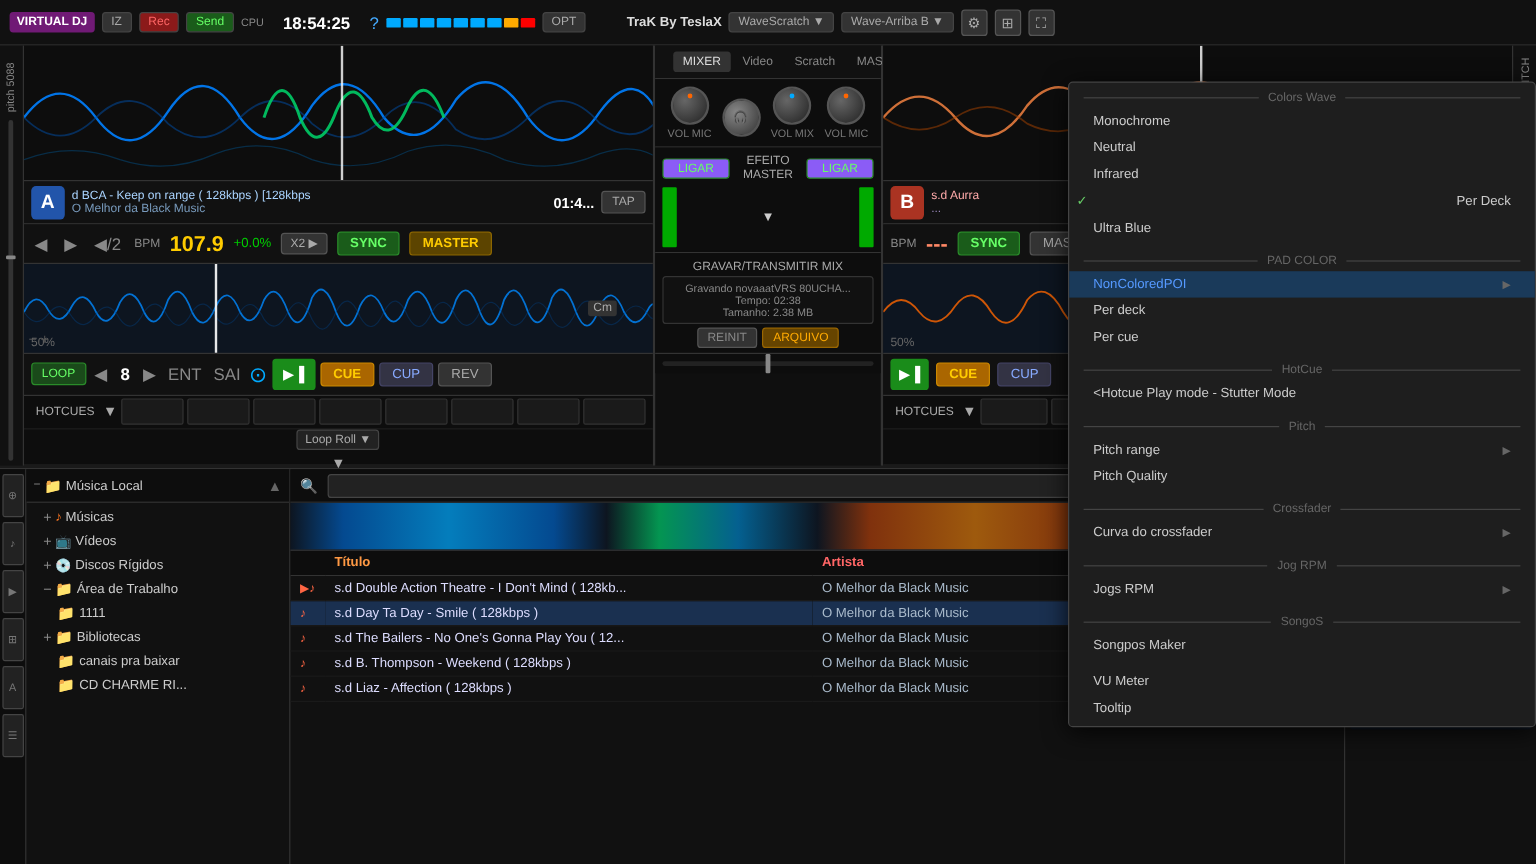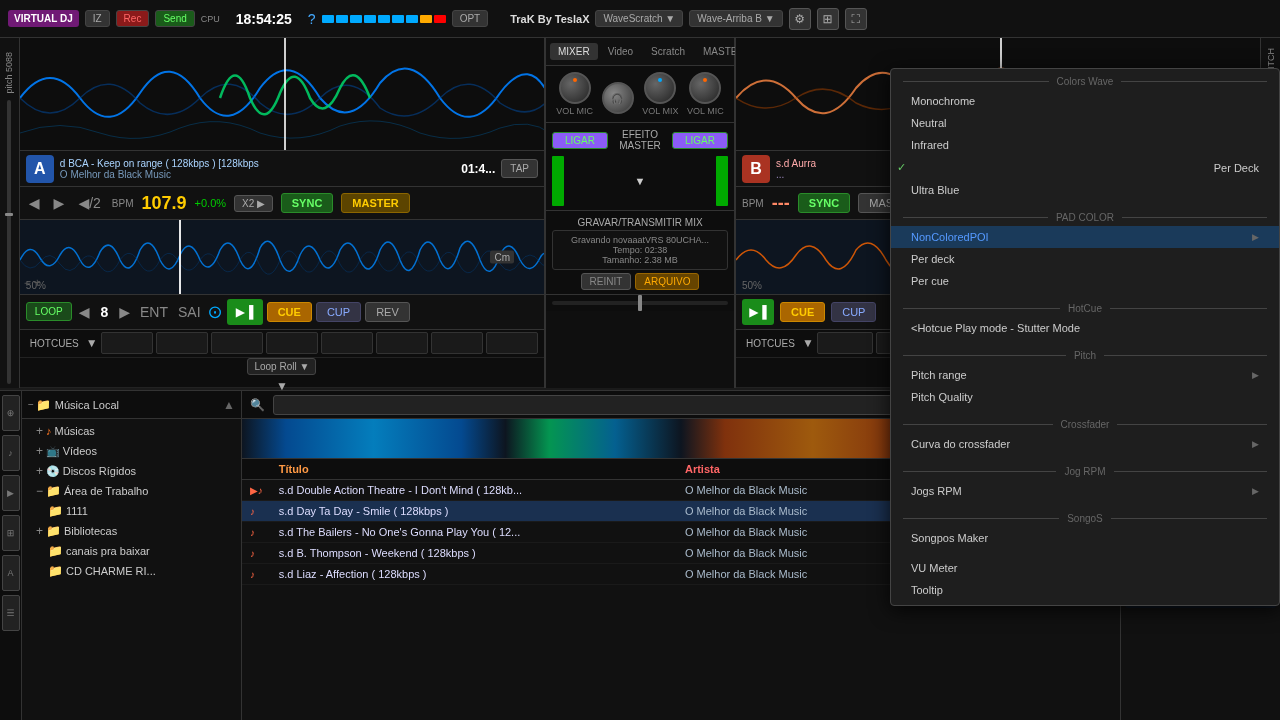--- a/index.html
+++ b/index.html
@@ -60,21 +60,21 @@
       height: 8px;
       background: #0af;
       border-radius: 1px;
     }
     .led-seg.yellow { background: #fa0; }
     .led-seg.red { background: #f00; }
     .track-label {
       color: #ddd;
       font-size: 11px;
       font-weight: bold;
-      margin-left: 8px;
+      margin-left: 20px;
     }
 
     
     .left-panel {
       width: 20px;
       background: #111;
       display: flex;
       flex-direction: column;
       align-items: center;
       border-right: 1px solid #333;
@@ -332,21 +332,21 @@
       flex-direction: column;
       border-left: 1px solid #333;
       border-right: 1px solid #333;
     }
     .mixer-tabs {
       height: 28px;
       background: #111;
       display: flex;
       align-items: center;
       gap: 2px;
-      padding: 0 4px;
+      padding: 0 15px;
       border-bottom: 1px solid #333;
     }
     .mixer-tab {
       color: #888;
       font-size: 10px;
       padding: 3px 8px;
       border-radius: 3px;
       cursor: pointer;
     }
     .mixer-tab.active { background: #333; color: #ddd; }

